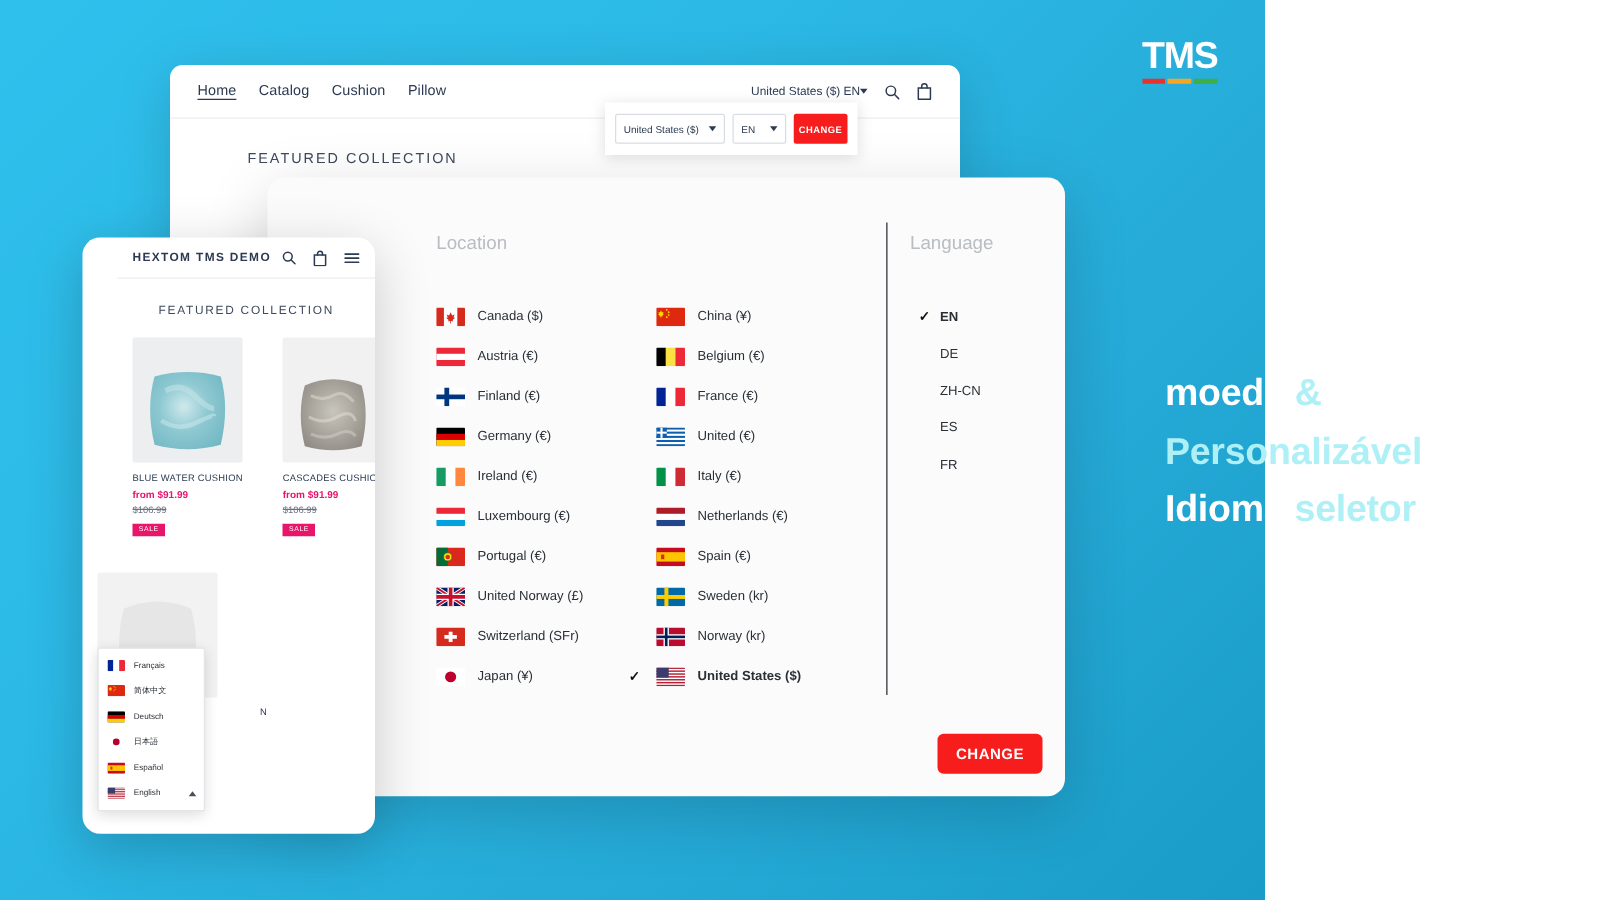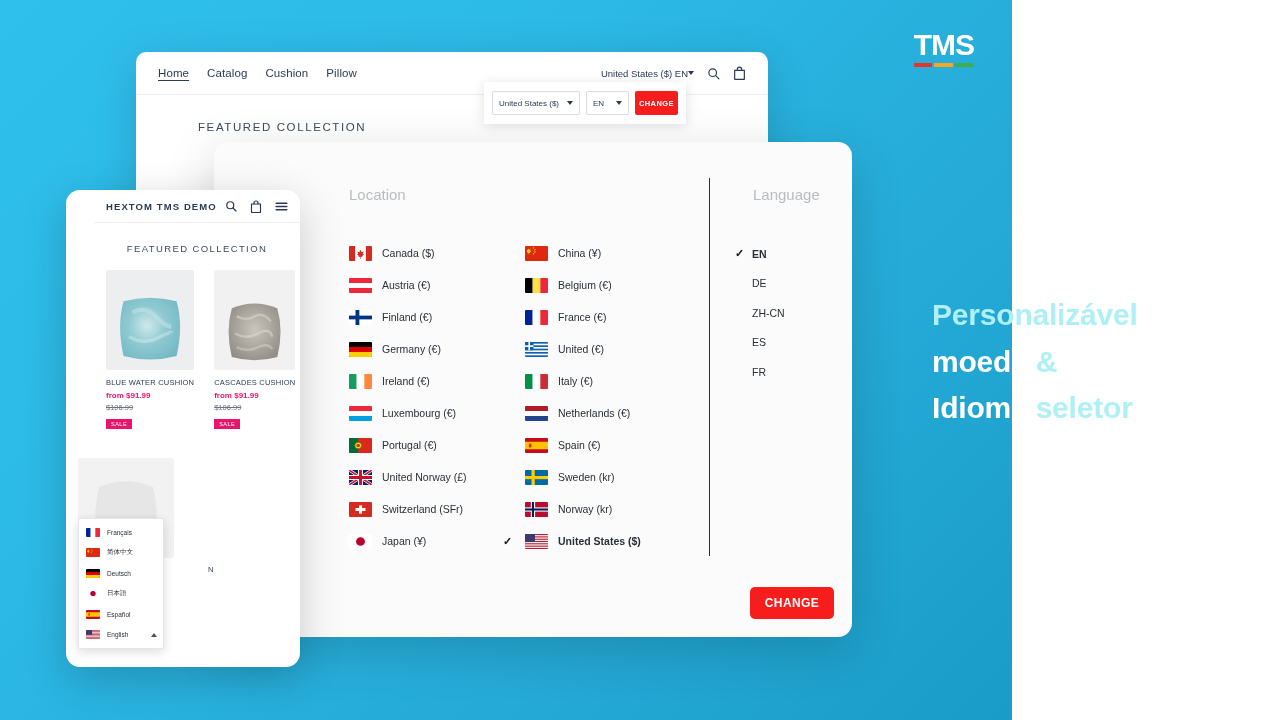--- a/index.html
+++ b/index.html
@@ -84,21 +84,21 @@
   #modal {
     position: absolute; left: 214px; top: 142px; width: 638px; height: 495px;
     background: #fbfbfb; border-radius: 14px;
     box-shadow: 0 14px 50px rgba(0,0,0,0.17);
     z-index: 4; overflow: hidden;
   }
   .col-title {
     font-size: 15px; color: #b9bcc0; font-weight: 400;
   }
   #loc-title { position: absolute; left: 135px; top: 44px; }
-  #lang-title { position: absolute; left: 539px; top: 44px; }
+  #lang-title { position: absolute; left: 514px; top: 44px; }
   #modal-divider {
     position: absolute; left: 495px; top: 36px; width: 1px; height: 378px;
     background: #2a2f36;
   }
   .loc-grid {
     position: absolute; left: 135px; top: 95px;
     display: grid; grid-template-columns: 176px 176px;
     column-gap: 0; row-gap: 0;
   }
   .loc-item {
@@ -144,21 +144,21 @@
   .ph-brand {
     font-size: 9.5px; font-weight: bold; letter-spacing: 1.1px; color: #2b3a52;
   }
   .ph-icons { margin-left: auto; display: flex; align-items: center; gap: 13px; }
   .ph-featured {
     text-align: center; margin-top: 20px; font-size: 9.5px;
     letter-spacing: 1.4px; color: #3d4a5c; font-weight: 500;
   }
   .prod-grid {
     margin: 16px 12px 0 12px; display: grid;
-    grid-template-columns: 1fr 1fr; gap: 20px;
+    grid-template-columns: 1fr 1fr; gap: 32px;
   }
   .prod .thumb {
     width: 100%; height: 100px; border-radius: 2px;
     display: flex; align-items: flex-end; justify-content: center; overflow: hidden;
   }
   .prod .pname {
     margin-top: 8px; font-size: 7.5px; color: #2b3a52; letter-spacing: .2px;
     white-space: nowrap;
   }
   .prod .pprice { margin-top: 4px; font-size: 8px; color: #e8156b; font-weight: bold; }
@@ -652,20 +652,20 @@
               <rect width="13" height="10.8" fill="#3c3b6e"></rect>
             </svg>
           </span>
           <span>English</span>
           <span class="caret-up-sm"></span>
         </div>
       </div>
   </div>
 
   <div id="headline">
-    <div><span class="cyan">Personalizável</span></div>
     <div><span class="white">moeda</span>
          <span class="cyan">&amp;</span></div>
+    <div><span class="cyan">Personalizável</span></div>
     <div><span class="white">Idioma</span>
          <span class="cyan">seletor</span></div>
   </div>
 
 </div>
 
 </body></html>

